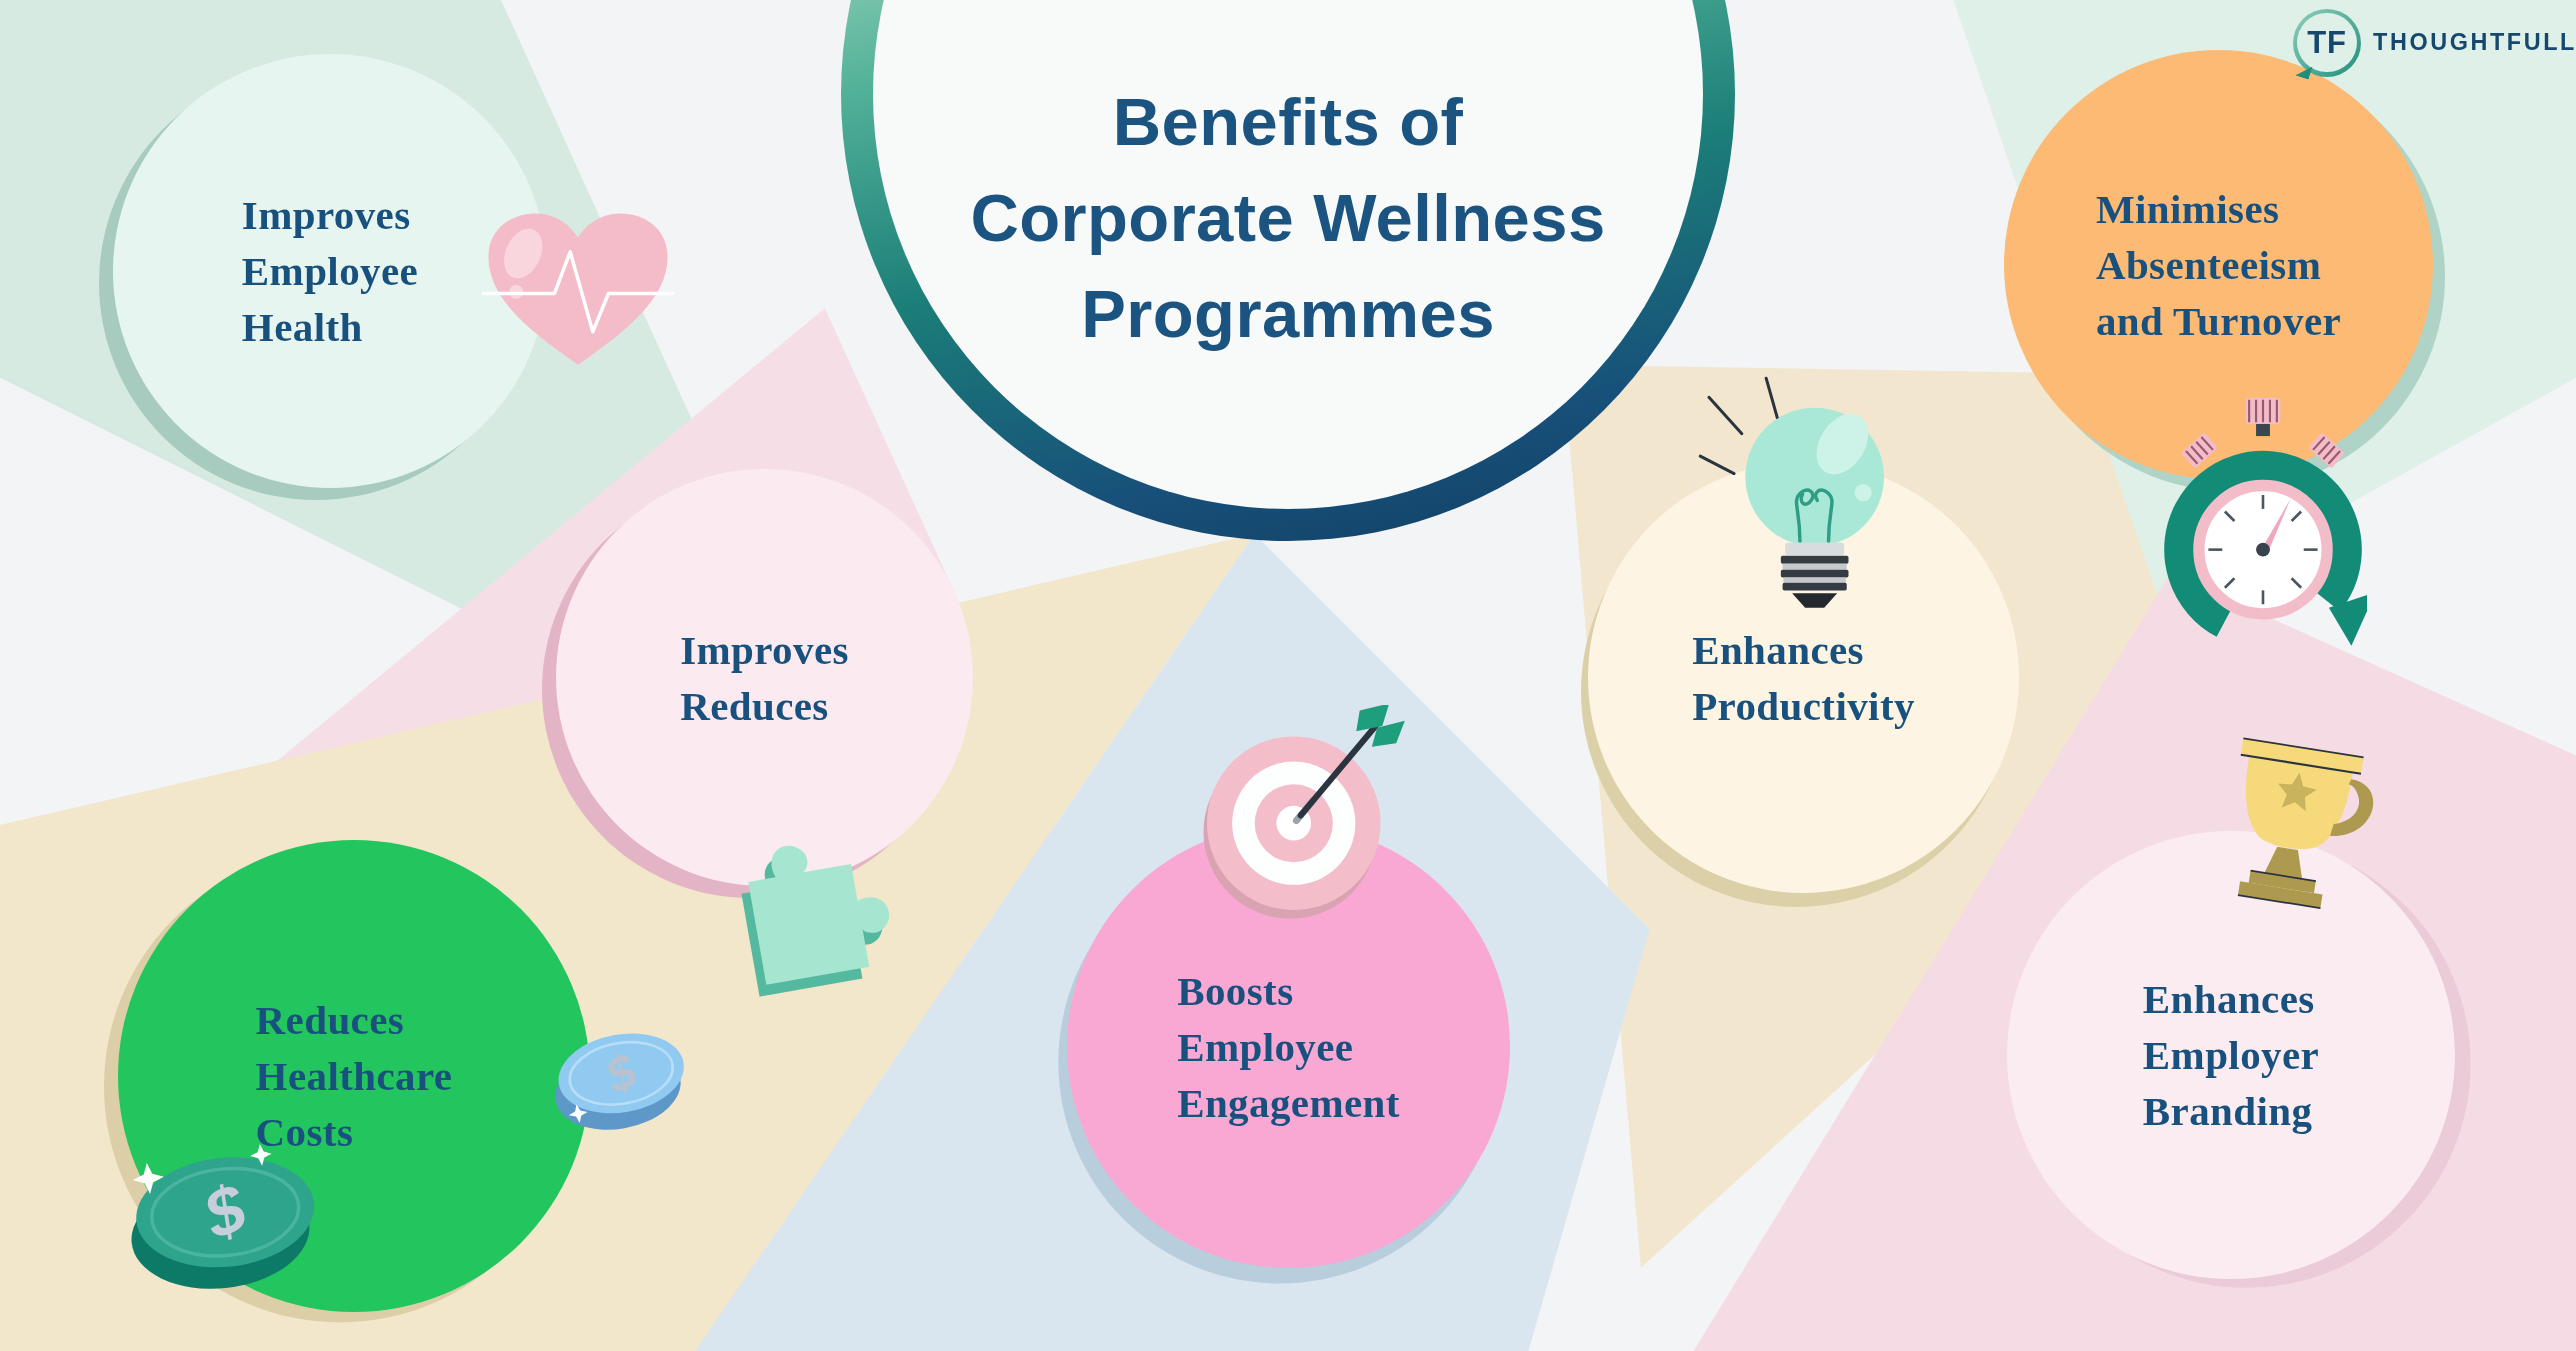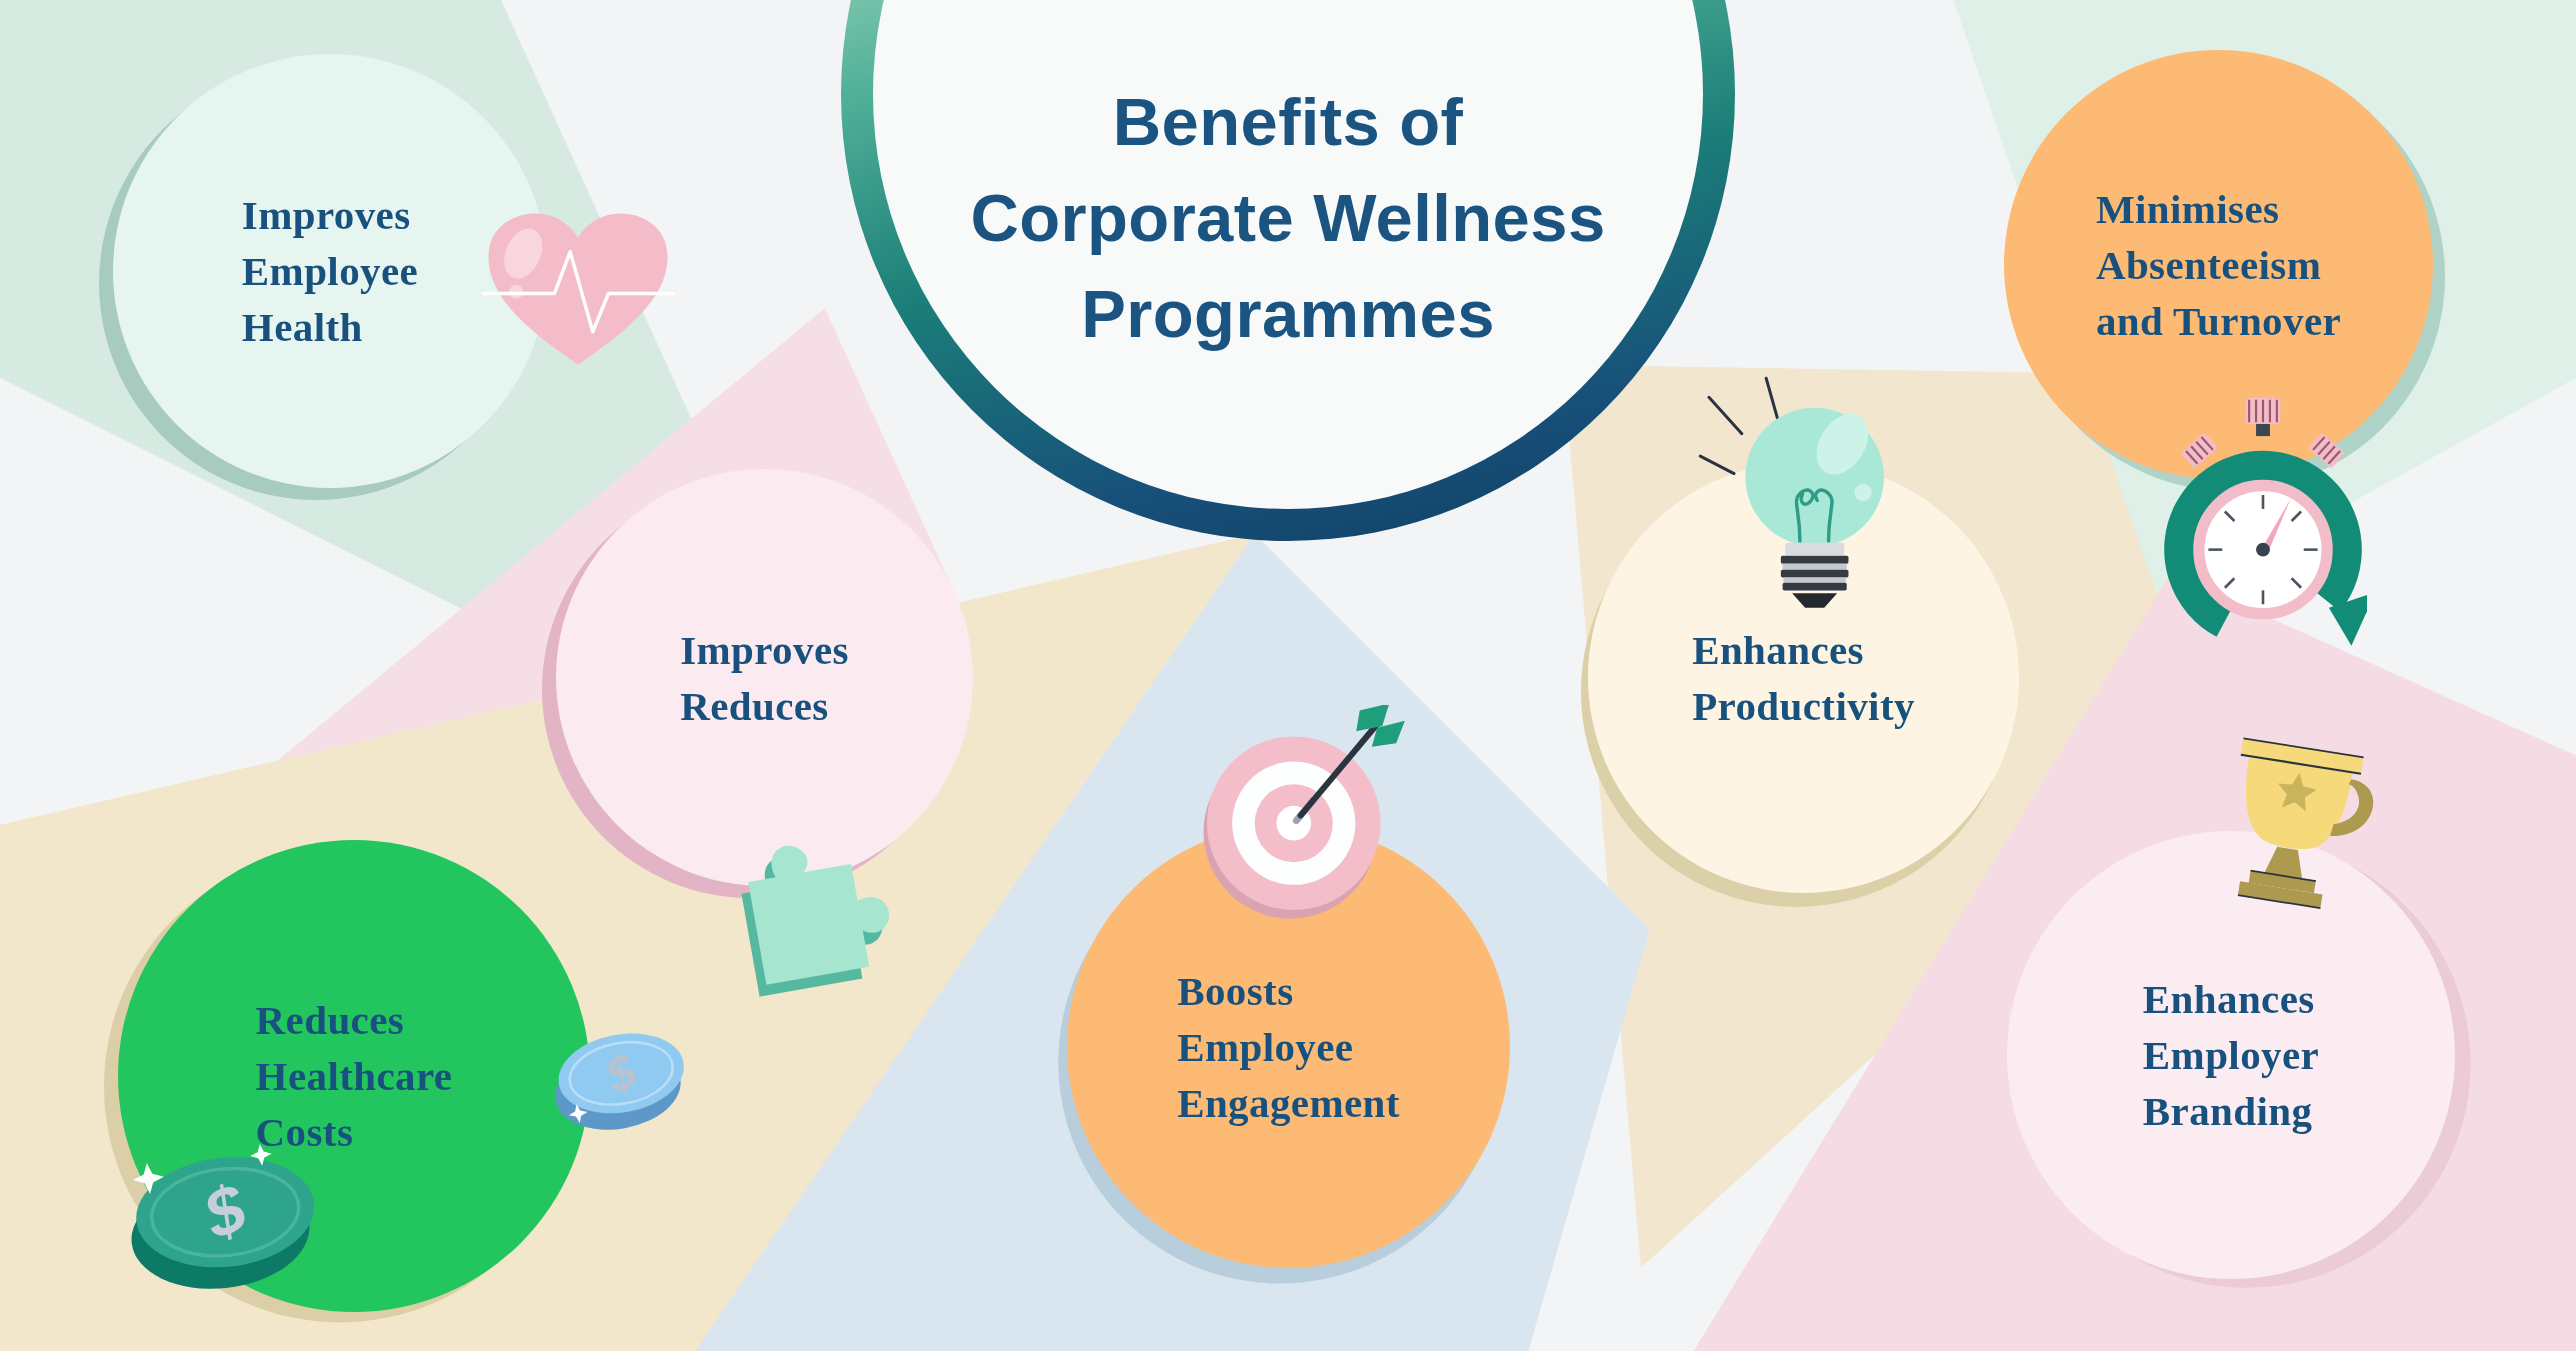--- a/index.html
+++ b/index.html
@@ -36,21 +36,21 @@
   
   .bubble{position:absolute;border-radius:50%;z-index:2;display:flex;align-items:center;justify-content:center;}
   .bubble .label{
     color:#19517E;font-weight:700;font-size:41px;line-height:56px;letter-spacing:0.4px;font-family:Liberation Serif, serif;
   }
   .bubble .label span{display:block;}
 
   .c-health{left:113px;top:54px;width:434px;height:434px;background:#E6F5F0;box-shadow:-14px 12px 0 0 #A8CBBF;}
   .c-teamwork{left:556px;top:469px;width:417px;height:417px;background:#FBEAF0;box-shadow:-14px 12px 0 0 #E2B4C5;}
   .c-healthcare{left:118px;top:840px;width:472px;height:472px;background:#22c55e;box-shadow:-14px 10.4px 0 0 #DCCFA8;}
-  .c-engagement{left:1067px;top:825px;width:443px;height:443px;background:#fdba74;box-shadow:-8.7px 15.6px 0 0 #B9CEDD;}
+  .c-engagement{left:1067px;top:825px;width:443px;height:443px;background:#f9a8d4;box-shadow:-8.7px 15.6px 0 0 #B9CEDD;}
   .c-productivity{left:1588px;top:462px;width:431px;height:431px;background:#FDF4E3;box-shadow:-7px 14px 0 0 #DCD0A8;}
   .c-absent{left:2004px;top:50px;width:429px;height:429px;background:#fdba74;box-shadow:12px 12px 0 0 #B0D3C7;}
   .c-branding{left:2007px;top:831px;width:448px;height:448px;background:#FBECF2;box-shadow:15.6px 8.7px 0 0 #EACBD7;}
 
   .icon{position:absolute;z-index:4;}
   .i-heart{left:478px;top:203px;}
   .i-stopwatch{left:2159px;top:389px;}
   .i-puzzle{left:728px;top:823px;transform:rotate(-10deg);}
   .i-bulb{left:1693px;top:373px;}
   .i-target{left:1174px;top:705px;}
@@ -88,20 +88,28 @@
 
   <div class="title-ring">
     <div class="title-inner"></div>
     <h1 class="page-title">
       <span>Benefits of</span>
       <span>Corporate Wellness</span>
       <span>Programmes</span>
     </h1>
   </div>
 
+  <div class="logo">
+    <div class="logo-ring">
+      <span class="logo-tf">TF</span>
+    </div>
+    <div class="logo-name">
+      <span>THOUGHTFULL</span>
+    </div>
+  </div>
 
   <div class="bubble c-health">
     <div class="label">
       <span>Improves</span>
         <span>Employee</span>
         <span>Health</span>
     </div>
   </div>
 
   <div class="bubble c-teamwork">

